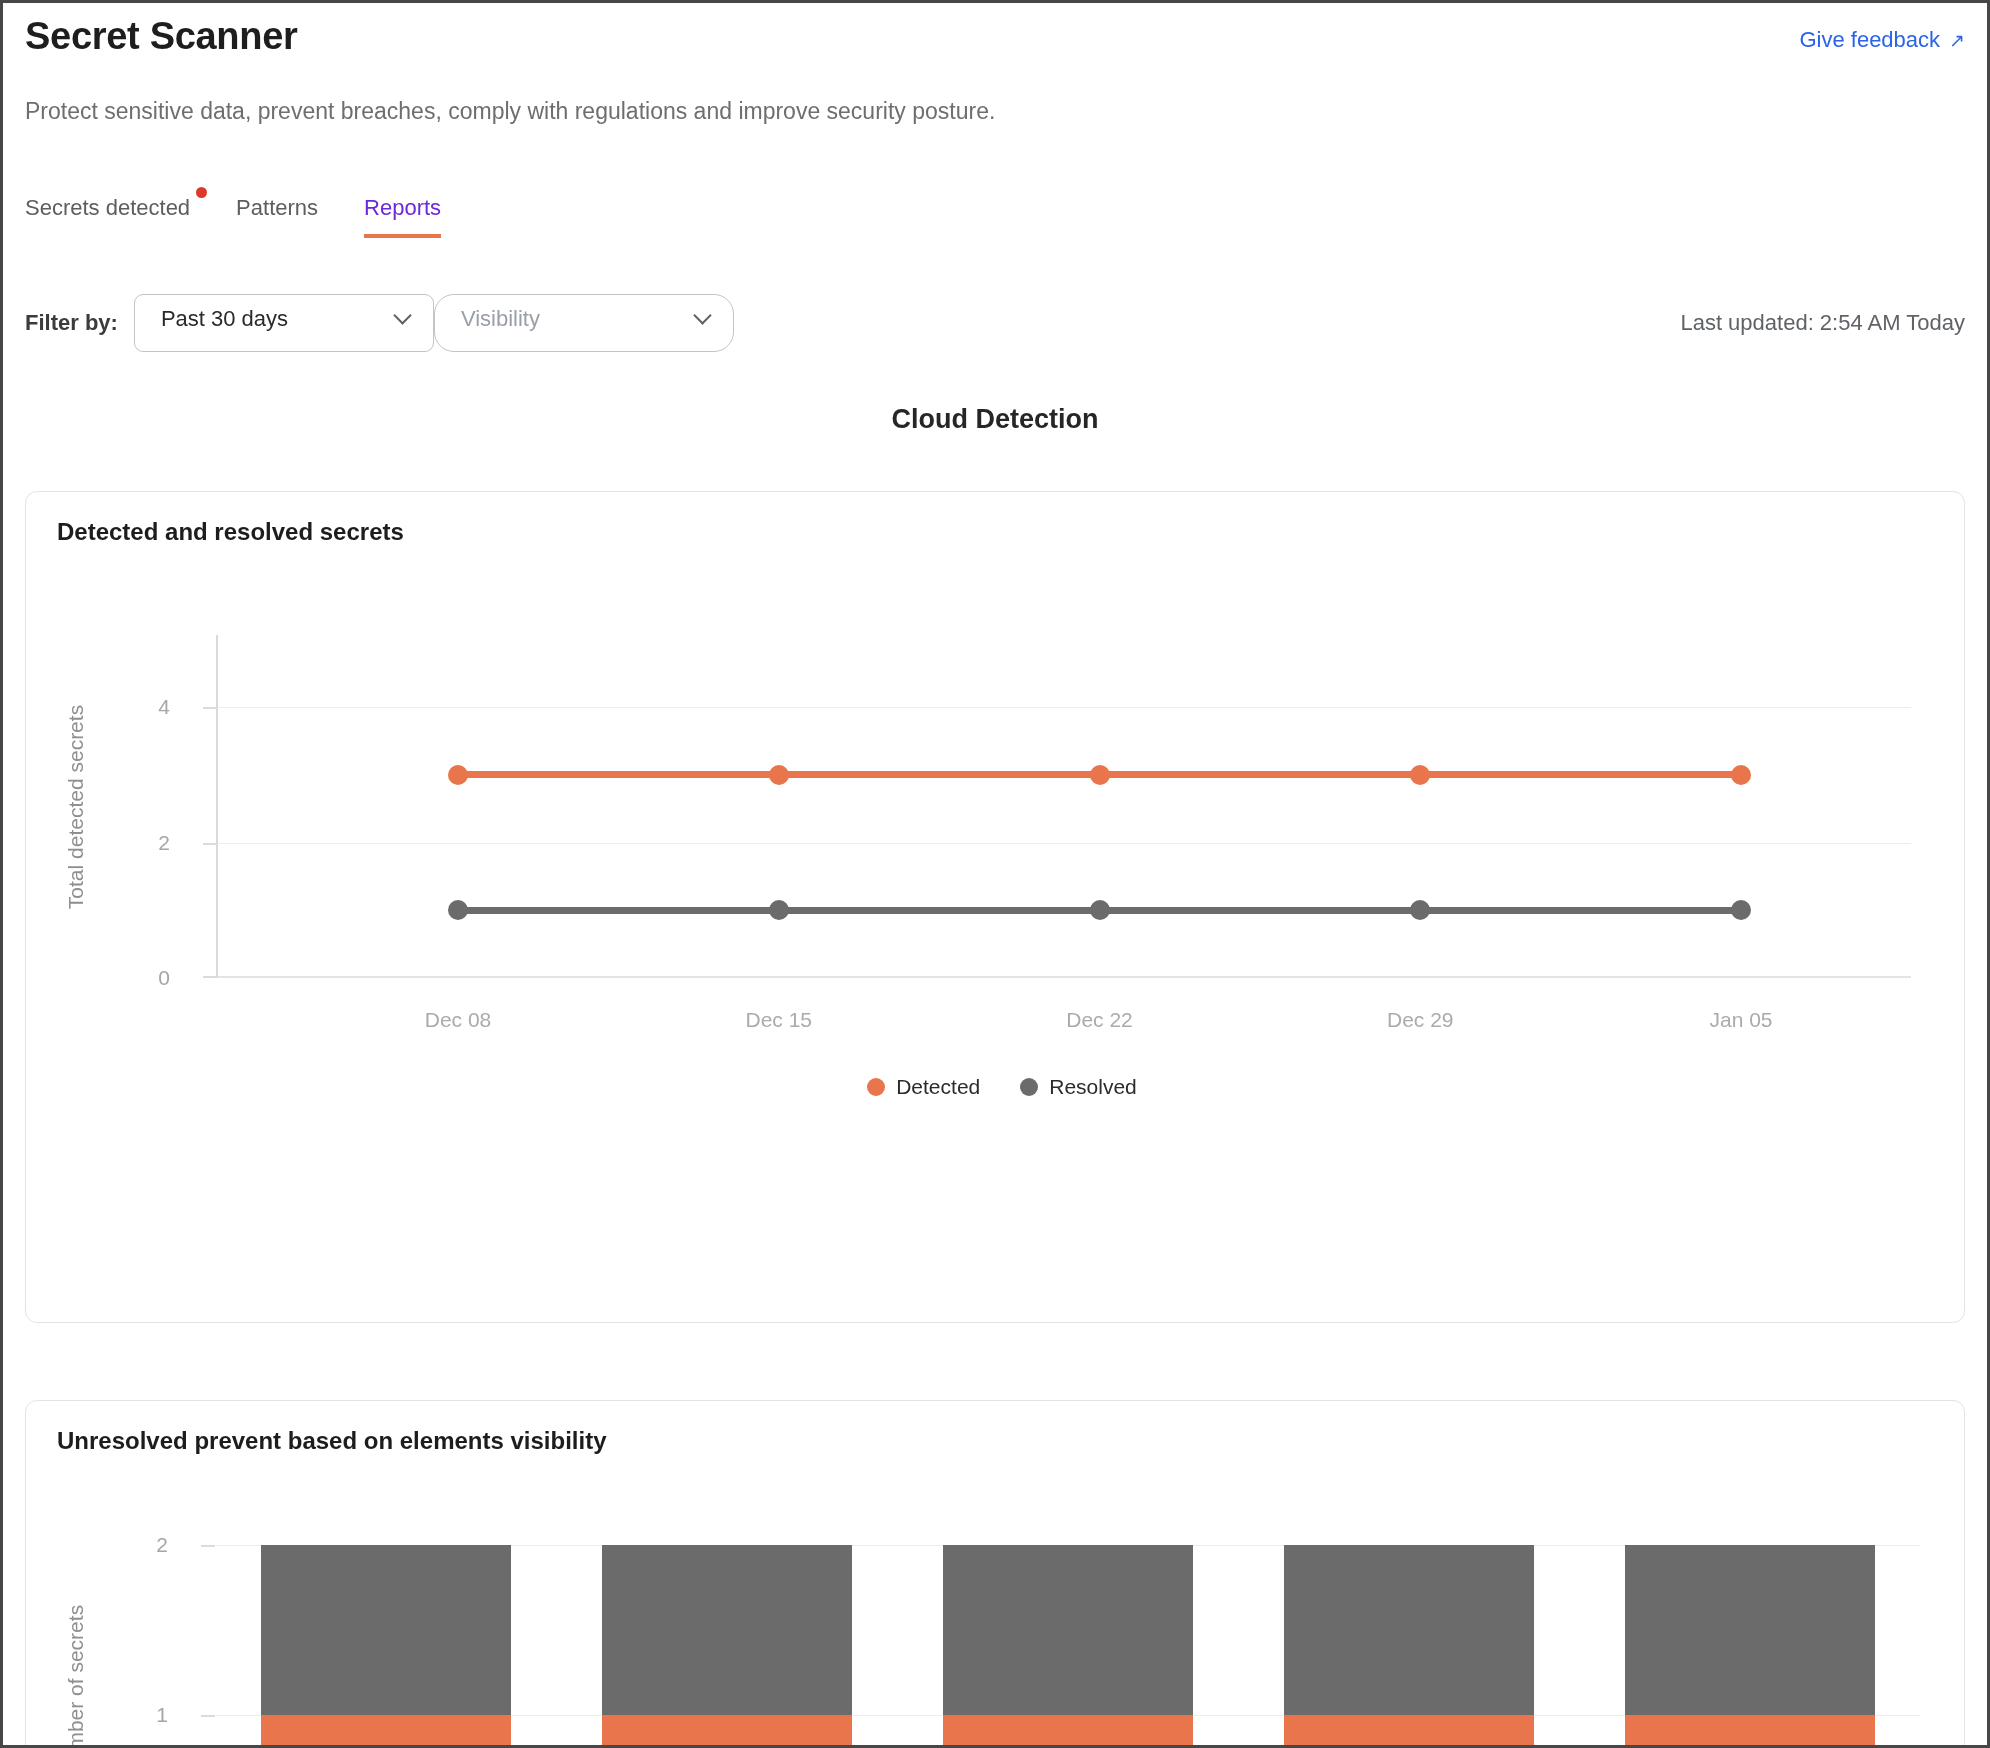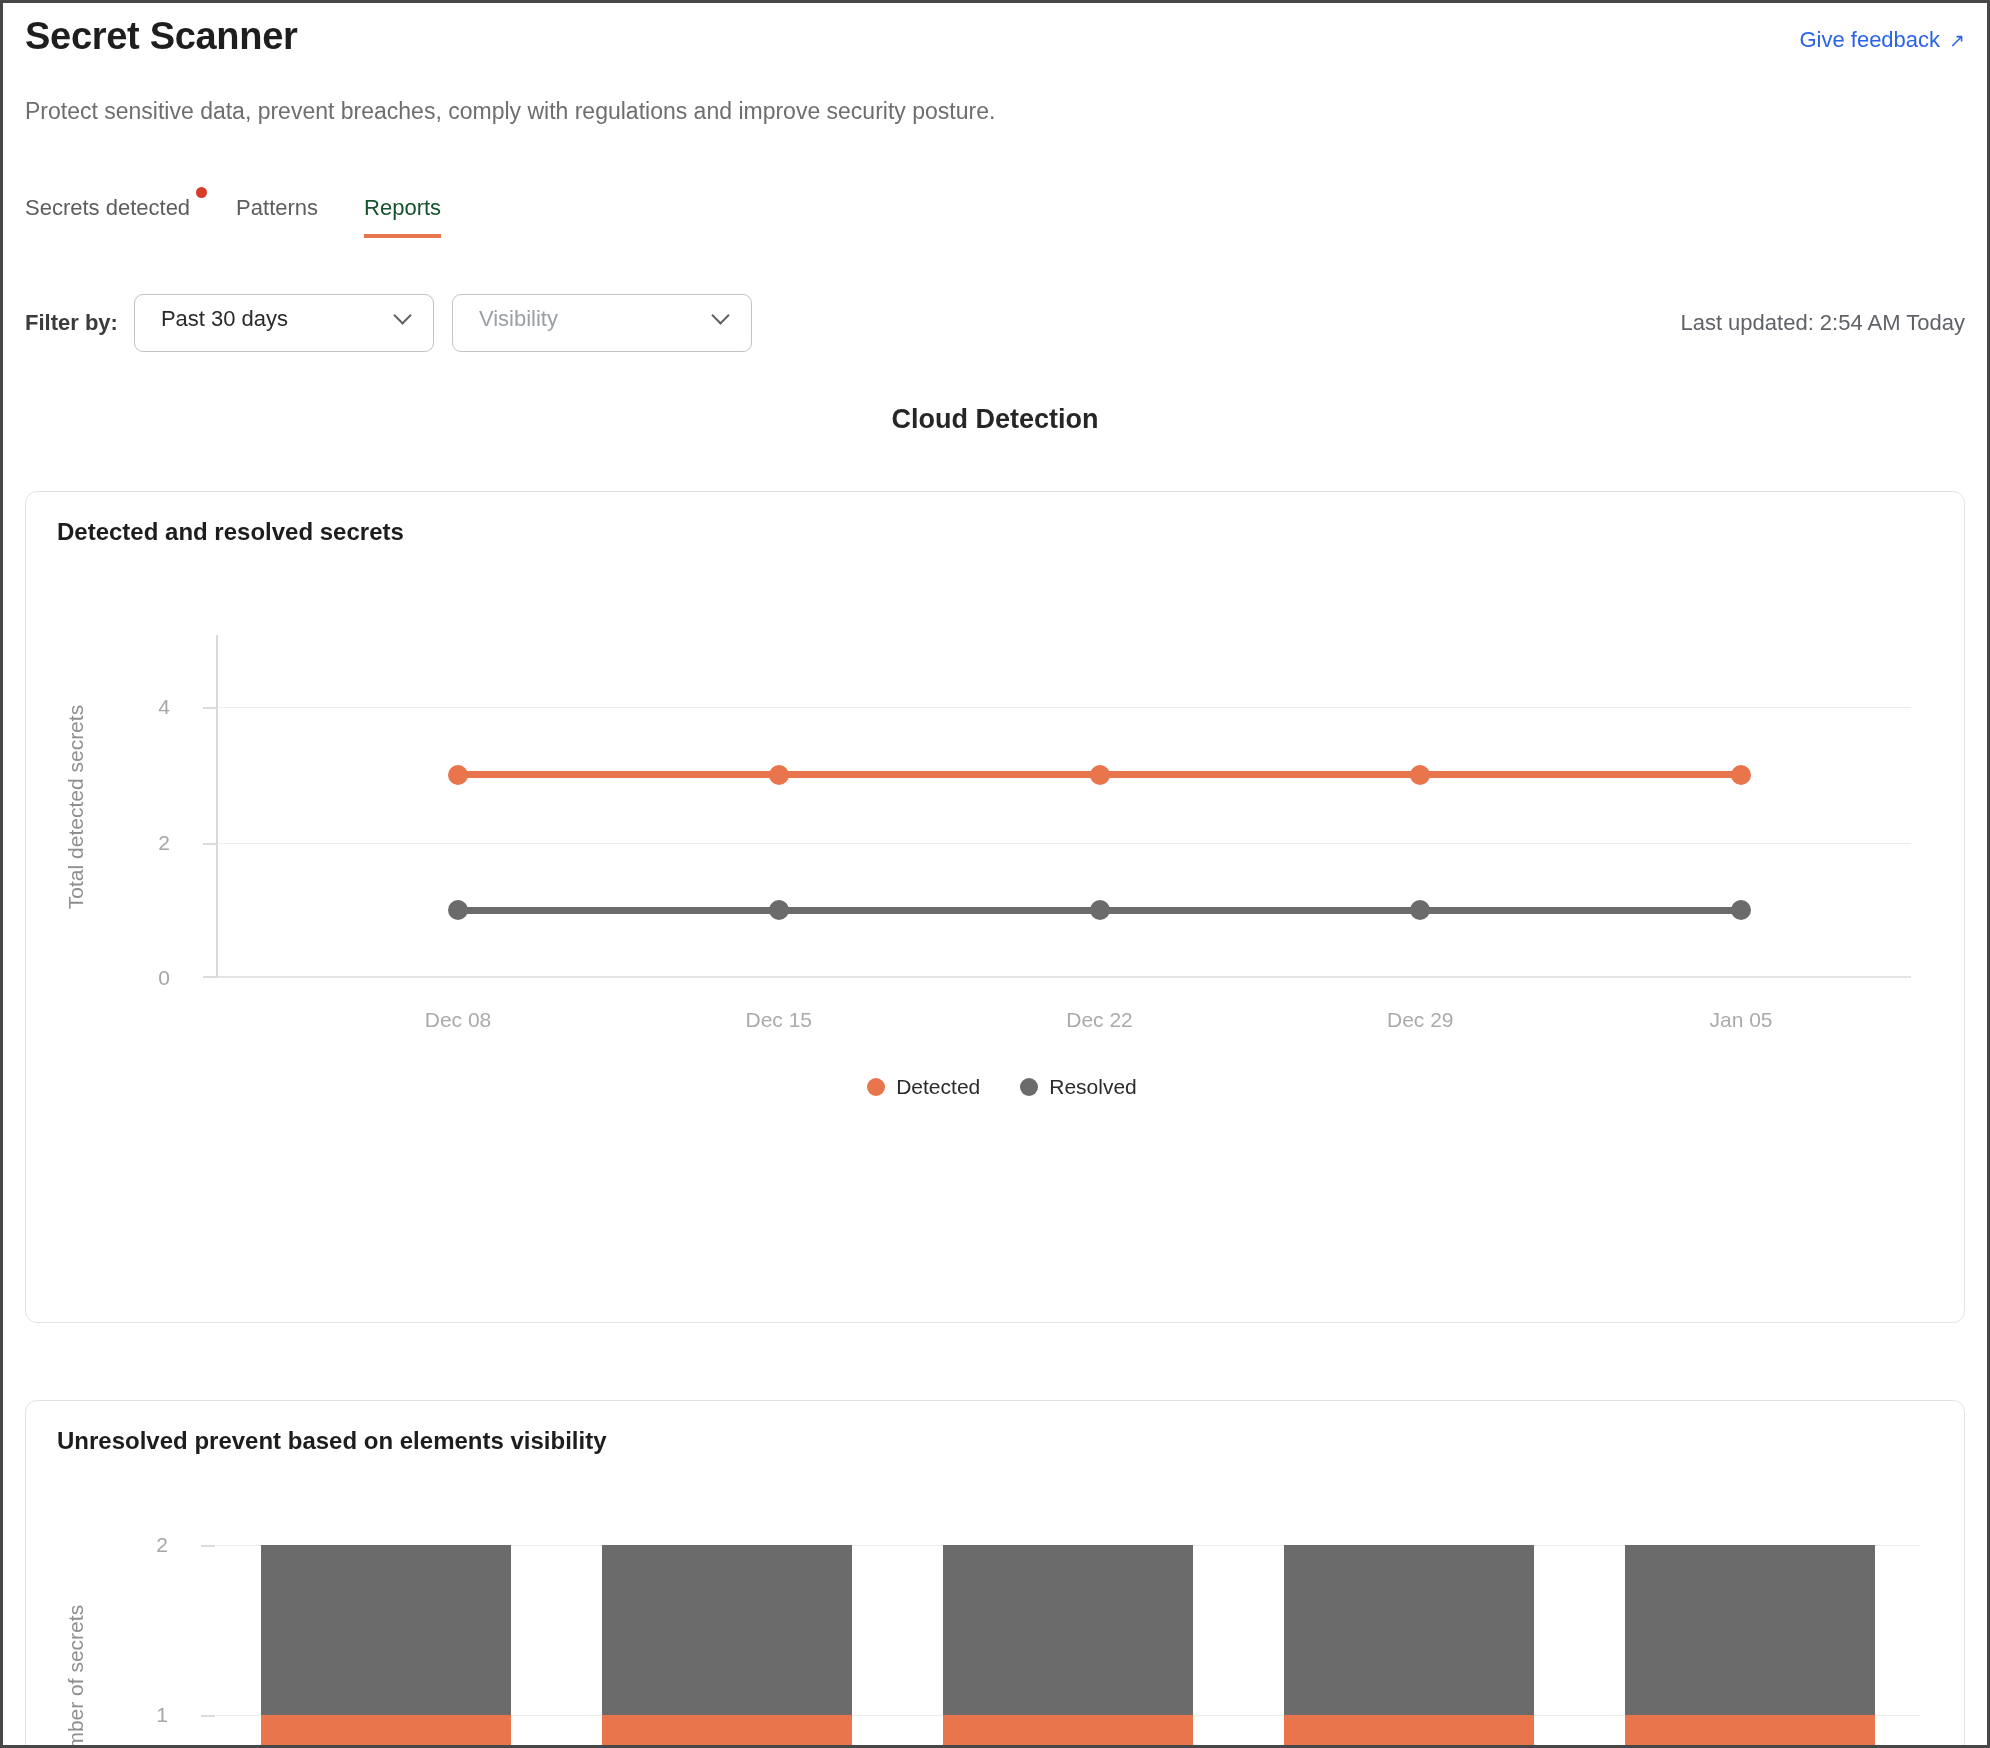--- a/index.html
+++ b/index.html
@@ -14,29 +14,29 @@
     font-family:"Liberation Sans", sans-serif;
   }
   .header-row { display:flex; justify-content:space-between; align-items:flex-start; margin-top:2px; }
   h1 { font-size:38px; font-weight:700; color:#1e1e1e; letter-spacing:-0.3px;text-align:right; }
   .feedback { display:flex; align-items:center; gap:9px; color:#2A63E8; font-size:22px; margin-top:12px; text-decoration:none; cursor:pointer; }
   .feedback .arrow { font-size:19px; }
   .subtitle { font-size:23px; color:#6E6E6E; margin-top:40px; }
 
   .tabs { display:flex; gap:46px; margin-top:70px; }
   .tab { font-size:22px; color:#5d5d5d; padding-bottom:13px; border-bottom:4px solid transparent; position:relative; cursor:pointer; }
-  .tab.active { color:#14532d; border-bottom-color:#E8754B; }
+  .tab.active { color:#6d28d9; border-bottom-color:#E8754B; }
   .tab-dot { position:absolute; top:-8px; right:-17px; width:11px; height:11px; border-radius:50%; background:#D93B2B; }
 
   .filter-row { display:flex; align-items:center; margin-top:56px; height:58px; }
   .filter-label { font-size:22px; font-weight:700; color:#3c3c3c; }
   .select { width:300px; height:58px; border:1.5px solid #C4C4C4; border-radius:9px; background:#fff;
             display:flex; align-items:center; justify-content:space-between;
             padding:0 24px 8px 26px; margin-left:16px; cursor:pointer;text-align:right; }
-  .select + .select { margin-left:18px; }
+  .select + .select { margin-left:0;border-radius:20px; }
   .select-value { font-size:22px; color:#2a2a2a; }
   .select-value.placeholder { color:#9AA0A6; }
   .chevron { width:13px; height:13px; border-right:2px solid #5f6368; border-bottom:2px solid #5f6368; transform:rotate(45deg); margin-top:-7px; }
   .last-updated { margin-left:auto; font-size:22px; color:#5F6368; }
 
   .section-title { text-align:center; font-size:27px; font-weight:700; color:#262626; margin-top:52px; }
 
   .card { border:1.5px solid #E3E3E3; border-radius:12px; background:#fff; position:relative; }
   .card-line { margin-top:56px; height:832px; }
   .card-bar  { margin-top:77px; height:540px; }

